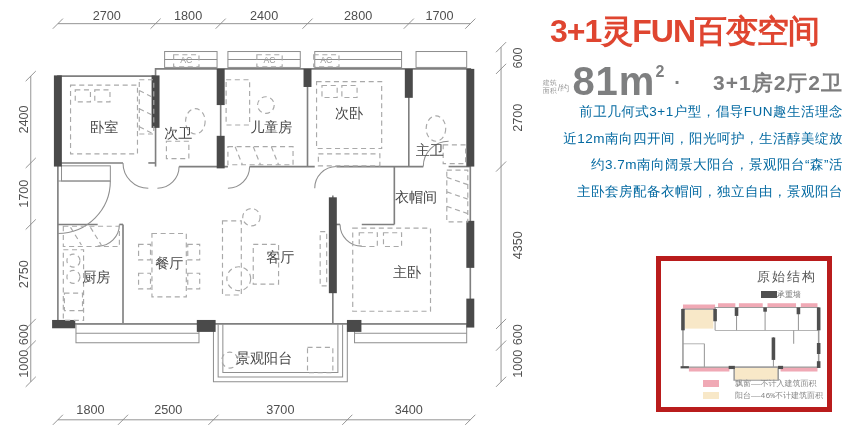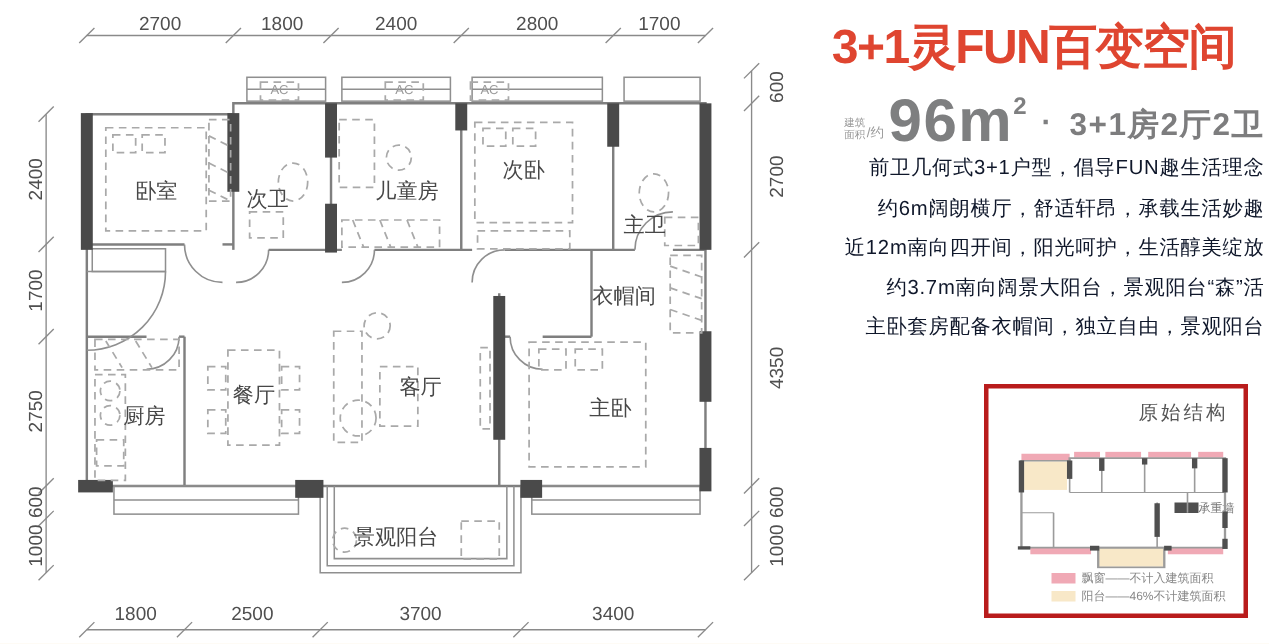--- a/index.html
+++ b/index.html
@@ -10,45 +10,45 @@
   .dim{stroke:#8a8a8a;stroke-width:25;fill:none;}
   .dt{font-size:350px;fill:#4f4f4f;}
   .rl{font-size:390px;fill:#474747;}
   .ac{font-size:240px;fill:#9a9a9a;}
   .w{stroke:#7f7f7f;stroke-width:45;fill:none;}
   .w2{stroke:#8f8f8f;stroke-width:28;fill:none;}
   .dk{fill:#4a4a4a;stroke:none;}
   .dr{stroke:#8f8f8f;stroke-width:30;fill:none;}
   .fu{stroke:#a9a9a9;stroke-width:32;fill:none;stroke-dasharray:140 100;}
   
-  .headline{position:absolute;left:550px;top:10px;right:18px;text-align:center;
+  .headline{position:absolute;left:550px;top:10px;right:18px;text-align:left;
             font-size:32px;font-weight:bold;color:#df4530;white-space:nowrap;letter-spacing:-1px;}
   .area-row{position:absolute;top:52px;right:3px;display:flex;align-items:flex-end;}
   .area-label{display:flex;align-items:flex-end;color:#9a9a9a;margin-right:3px;padding-bottom:6px;}
   .area-label .stack{display:flex;flex-direction:column;font-size:7px;line-height:8px;}
   .area-label .slash{font-size:9px;margin-left:1px;}
   .area-value{font-size:40px;line-height:40px;font-weight:bold;color:#7e7f80;letter-spacing:1px;}
   .area-value sup{font-size:16px;vertical-align:18px;letter-spacing:0;}
   .dot{font-size:20px;font-weight:bold;color:#7e7f80;margin:0 12px 7px 10px;}
-  .layout-text{font-size:21px;font-weight:bold;color:#7d7d7e;padding-bottom:4px;letter-spacing:1px;}
+  .layout-text{font-size:21px;font-weight:bold;color:#7d7d7e;padding-bottom:4px;letter-spacing:1px;margin-left:20px;}
   .desc{position:absolute;top:99px;right:3px;text-align:right;font-size:13.5px;
-        line-height:26.5px;color:#0f172a;letter-spacing:0.5px;}
+        line-height:26.5px;color:#0369a1;letter-spacing:0.5px;}
   
   .inset{position:absolute;left:656px;top:256px;width:176px;height:156px;
-         border:3px solid #b91c1c;background:#fff;box-sizing:border-box;}
+         border:5px solid #b91c1c;background:#fff;box-sizing:border-box;font-family:Liberation Mono, monospace;}
   .inset-title{position:absolute;top:7px;right:10px;font-size:13px;color:#555;letter-spacing:2px;}
-  .inset-wall-row{position:absolute;top:28px;right:6px;display:flex;align-items:center;gap:0;
-                  font-size:8px;color:#777;margin-top:46px;}
+  .inset-wall-row{position:absolute;top:28px;right:26px;display:flex;align-items:center;gap:0;
+                  font-size:8px;color:#777;}
   .sw{display:inline-block;width:16px;height:7px;}
   .sw.dark{background:#4f4f4f;}
   .sw.pink{background:#f0a9b5;}
   .sw.beige{background:#f8e8c8;}
   .mini{position:absolute;left:16px;top:38px;}
   .inset-legend{position:absolute;left:42px;bottom:6px;font-size:8px;color:#888;}
-  .inset-legend .row{display:flex;align-items:center;gap:4px;height:12px;}
+  .inset-legend .row{display:flex;align-items:center;gap:16px;height:12px;}
 </style>
 </head>
 <body>
 
 <div class="stage">
 
   <svg class="plan" width="530" height="429" viewBox="-1600 -1300 14650 11850">
 
     <g>
       <line class="dim" x1="0" y1="-650" x2="11400" y2="-650"></line>
@@ -244,28 +244,27 @@
   <div class="headline">3+1灵FUN百变空间</div>
 
   <div class="area-row">
     <div class="area-label">
       <span class="stack">
         <span>建筑</span>
         <span>面积</span>
       </span>
       <span class="slash">/约</span>
     </div>
-    <div class="area-value"><span>96m</span><sup>2</sup></div>
+    <div class="area-value"><span>81m</span><sup>2</sup></div>
     <div class="dot">·</div>
     <div class="layout-text">3+1房2厅2卫</div>
   </div>
 
   <div class="desc">
     <div>前卫几何式3+1户型，倡导FUN趣生活理念</div>
-    <div>约6m阔朗横厅，舒适轩昂，承载生活妙趣</div>
     <div>近12m南向四开间，阳光呵护，生活醇美绽放</div>
     <div>约3.7m南向阔景大阳台，景观阳台“森”活</div>
     <div>主卧套房配备衣帽间，独立自由，景观阳台</div>
   </div>
 
   <div class="inset">
     <div class="inset-title">原始结构</div>
     <div class="inset-wall-row">
       <span class="sw dark"></span>
       <span>承重墙</span>

